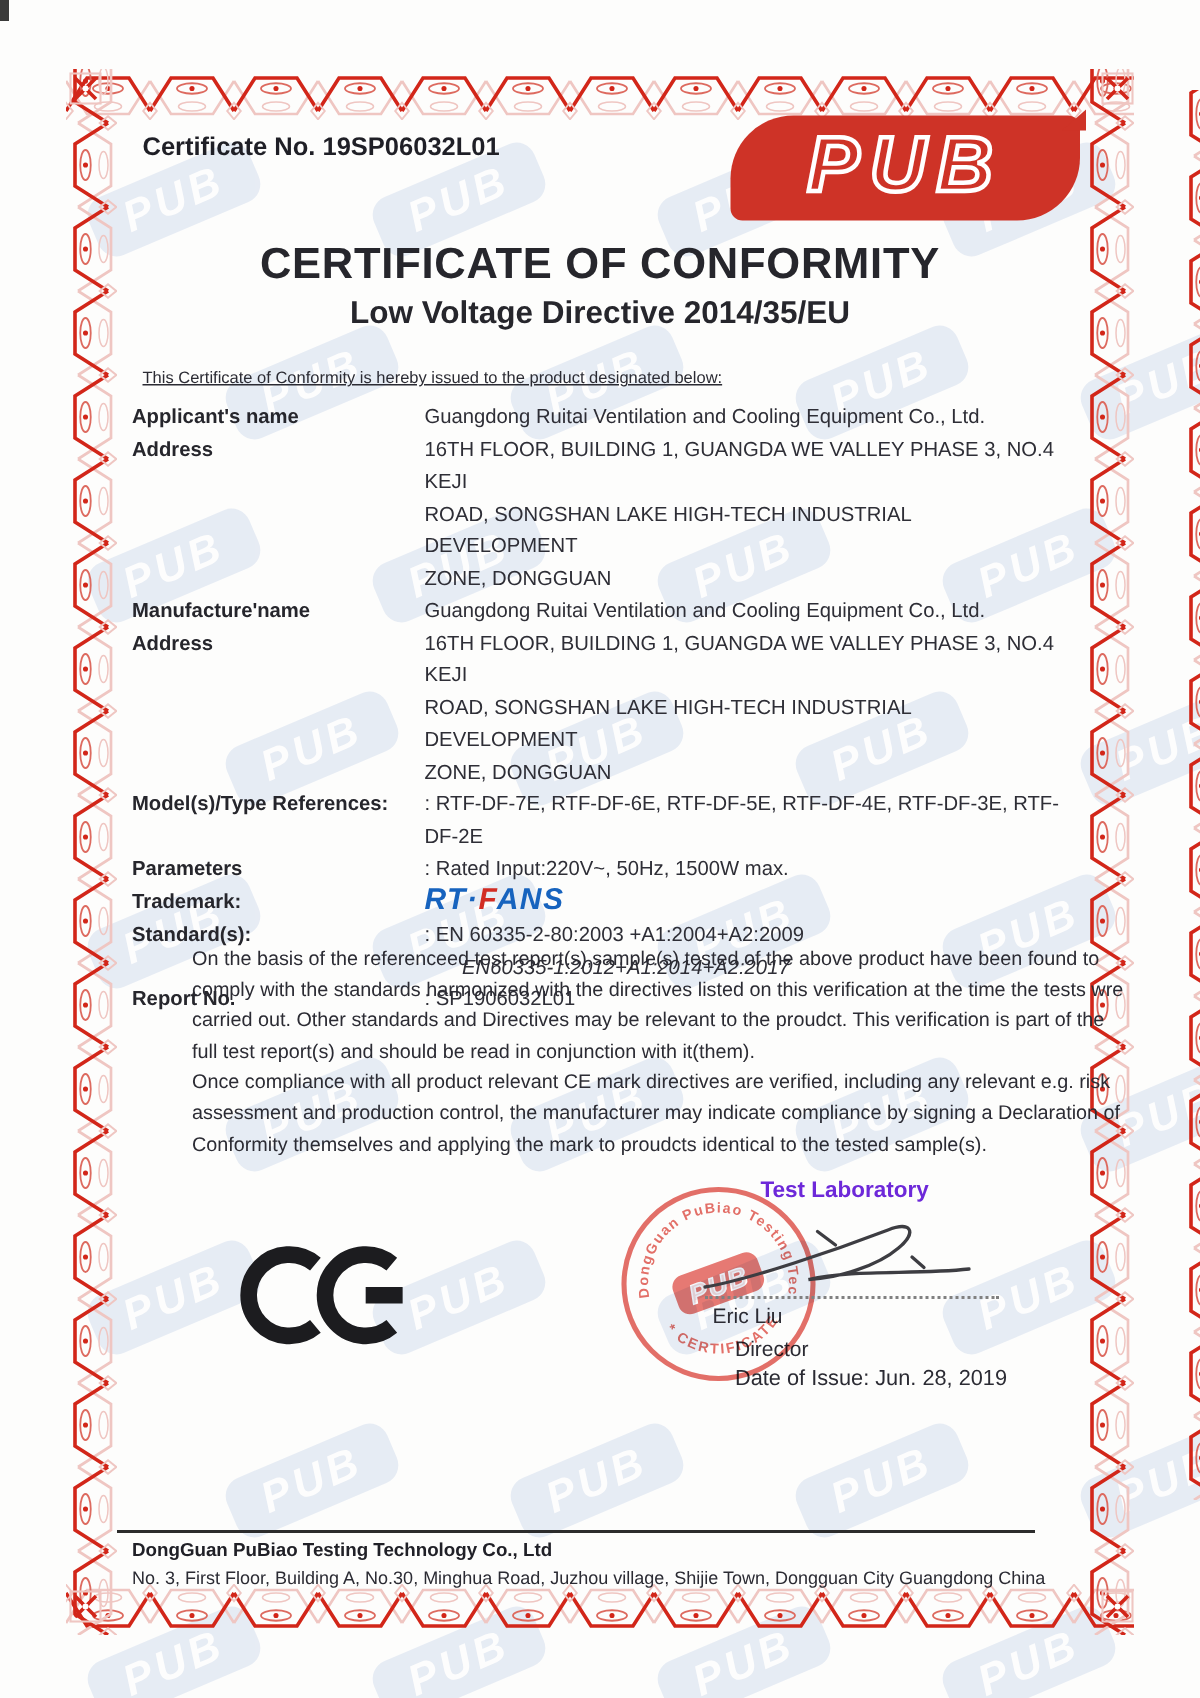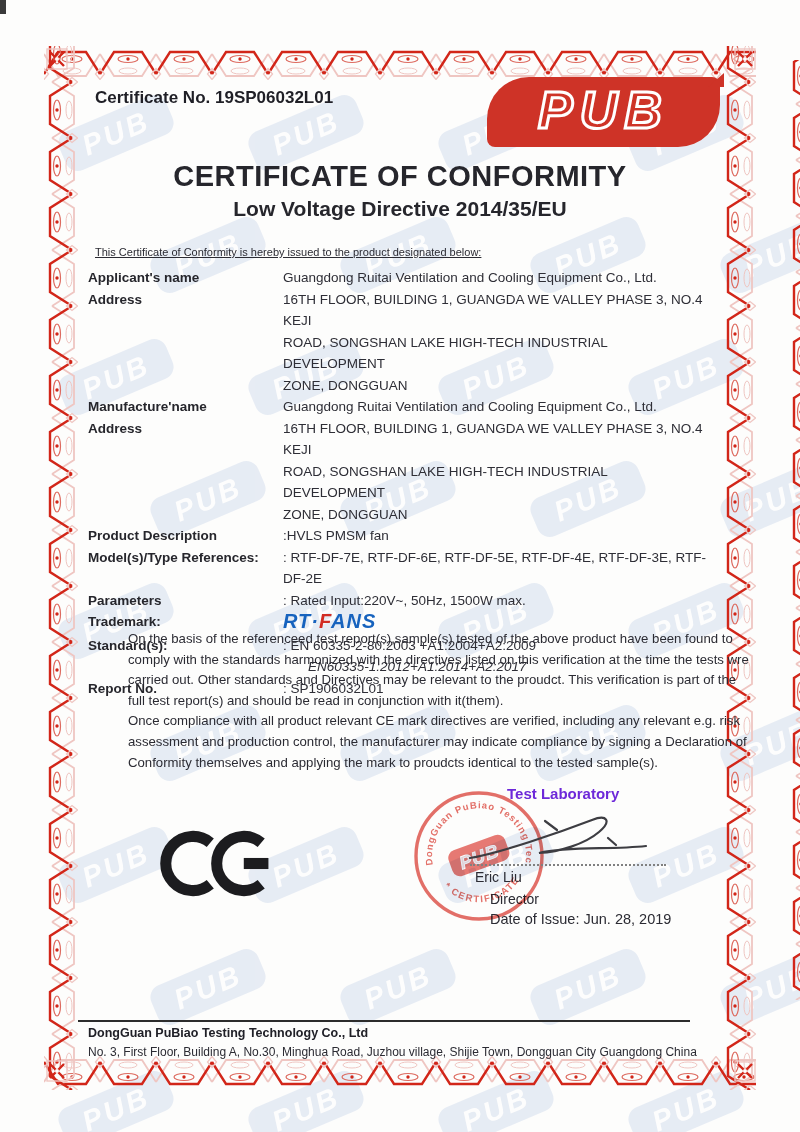--- a/index.html
+++ b/index.html
@@ -734,26 +734,20 @@
     </div>
     <div class="frow">
       <div class="flabel">Address</div>
       <div class="fvalue">
         <div>16TH FLOOR, BUILDING 1, GUANGDA WE VALLEY PHASE 3, NO.4 KEJI</div>
         <div>ROAD, SONGSHAN LAKE HIGH-TECH INDUSTRIAL DEVELOPMENT</div>
         <div>ZONE, DONGGUAN</div>
       </div>
     </div>
     <div class="frow">
-      <div class="flabel">Product Description</div>
-      <div class="fvalue">
-        <div>:HVLS PMSM fan</div>
-      </div>
-    </div>
-    <div class="frow">
       <div class="flabel">Model(s)/Type References:</div>
       <div class="fvalue">
         <div>: RTF-DF-7E, RTF-DF-6E, RTF-DF-5E, RTF-DF-4E, RTF-DF-3E, RTF-DF-2E</div>
       </div>
     </div>
     <div class="frow">
       <div class="flabel">Parameters</div>
       <div class="fvalue">
         <div>: Rated Input:220V~, 50Hz, 1500W max.</div>
       </div>

